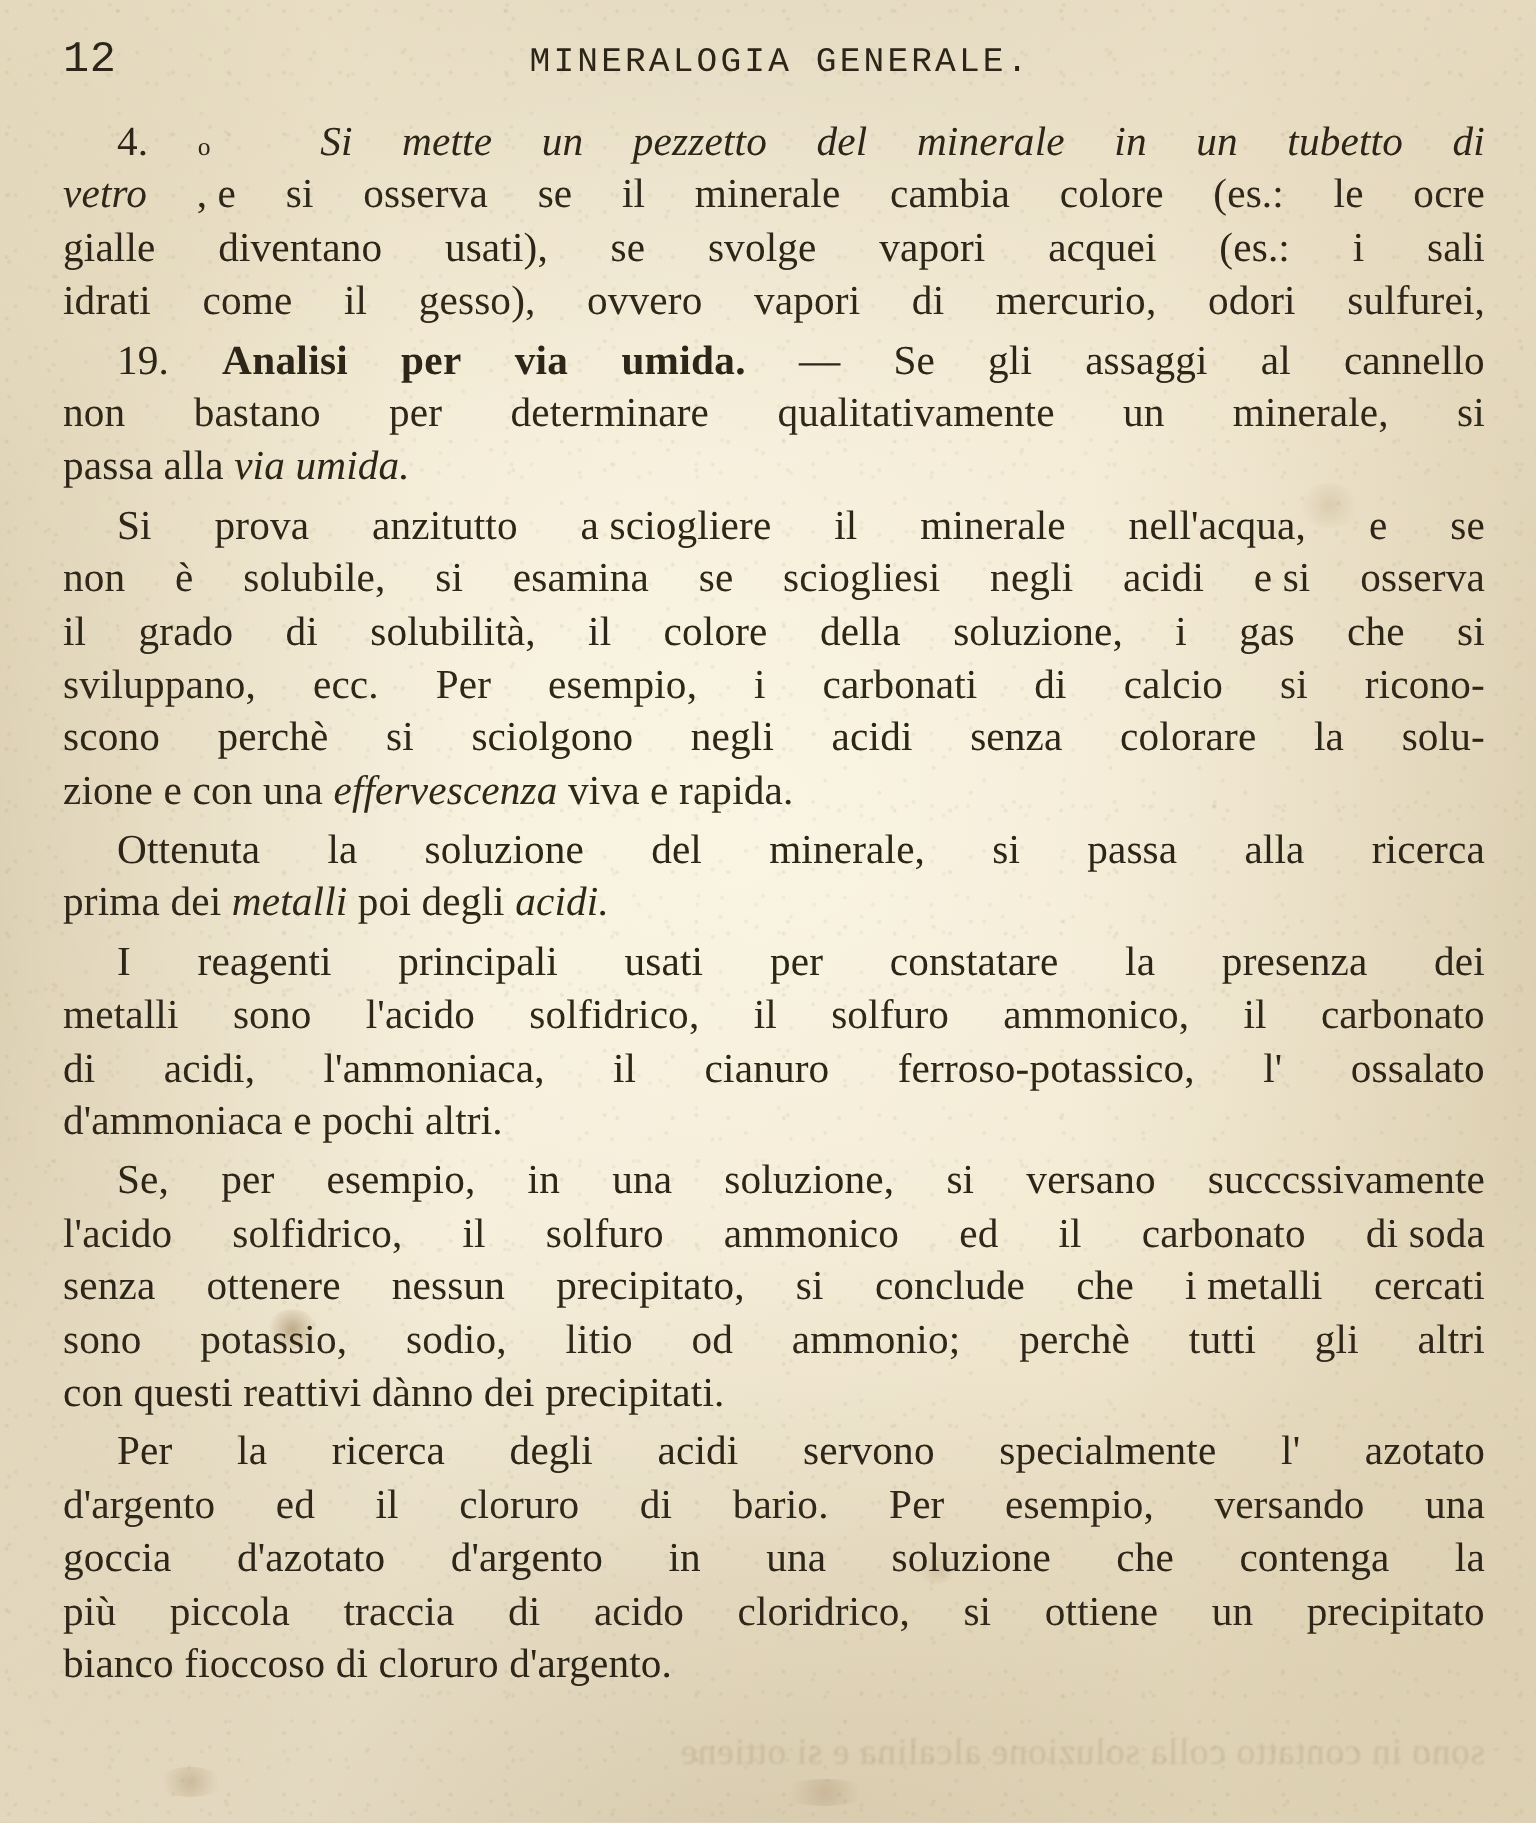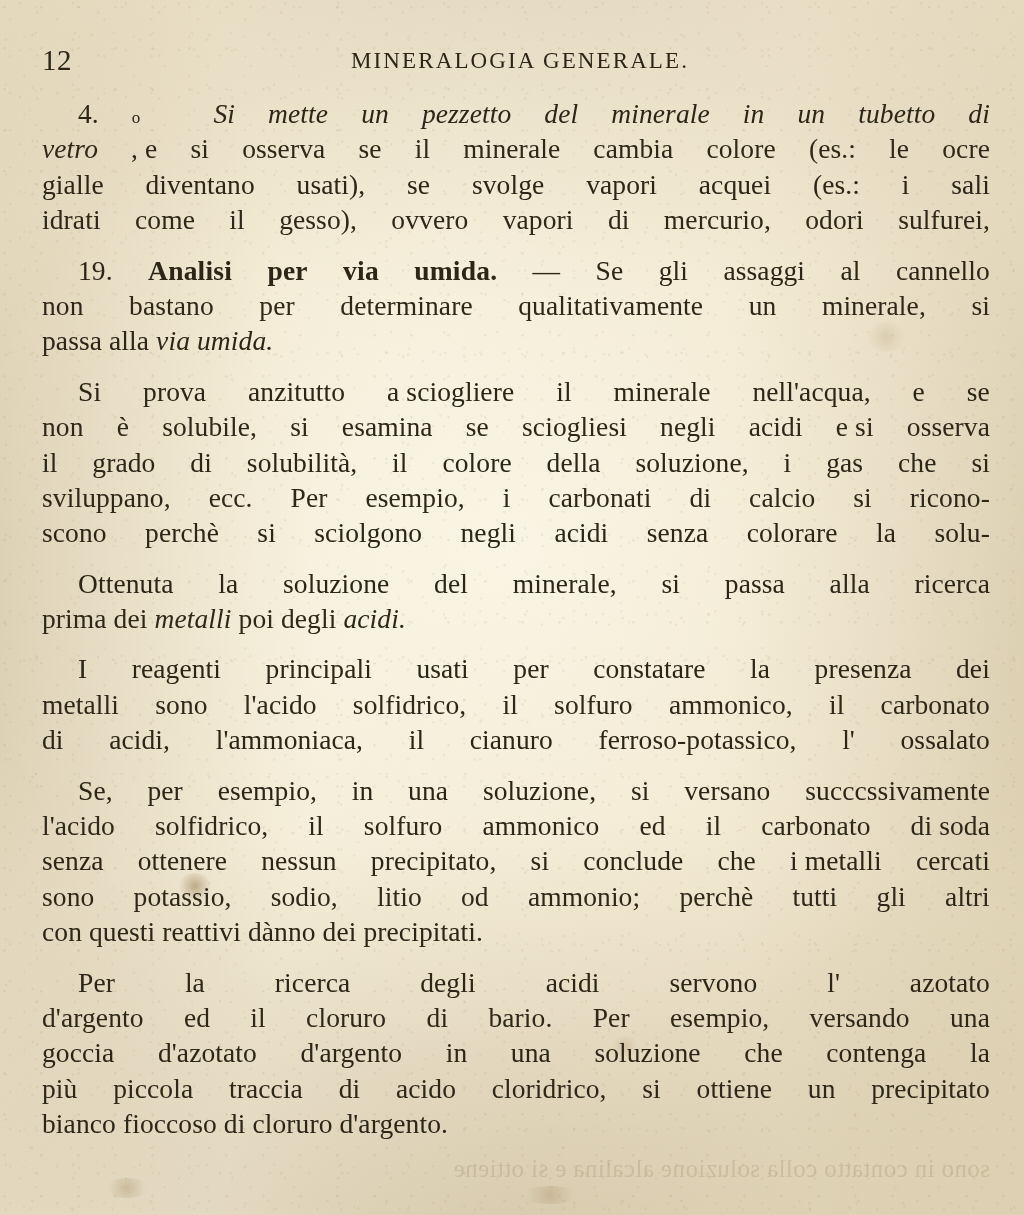--- a/index.html
+++ b/index.html
@@ -84,21 +84,22 @@
     left: 42px;
     top: 0;
     width: 948px;
     color: #2c2518;
   }
 
   
   .runhead {
     position: relative;
     height: 52px;
-    margin-top: 44px;
+    margin-top: 24px;
+    font-family: Liberation Mono, monospace;
   }
   .folio {
     position: absolute;
     left: 0;
     top: 0;
     font-size: 29px;
     line-height: 32px;
     letter-spacing: .5px;
   }
   .runtitle {
@@ -109,21 +110,21 @@
     text-align: center;
     font-size: 23px;
     line-height: 26px;
     letter-spacing: 2.1px;
     text-indent: 2.1px;
     padding-left: 18px;
   }
 
   
   .para { margin: 0; }
-  .para + .para { margin-top: 15px; }
+  .para + .para { margin-top: 4px; }
 
   .ln {
     display: flex;
     align-items: baseline;
     height: 35.4px;
     font-size: 27.5px;
     line-height: 35.4px;
     white-space: pre;
     letter-spacing: .1px;
   }
@@ -178,39 +179,41 @@
           <div class="ln just indent"><span class="w">19.</span><span class="w bd">Analisi</span><span class="w bd">per</span><span class="w bd">via</span><span class="w bd">umida.</span><span class="w">—</span><span class="w">Se</span><span class="w">gli</span><span class="w">assaggi</span><span class="w">al</span><span class="w">cannello</span></div>
           <div class="ln just"><span class="w">non</span><span class="w">bastano</span><span class="w">per</span><span class="w">determinare</span><span class="w">qualitativamente</span><span class="w">un</span><span class="w">minerale,</span><span class="w">si</span></div>
           <div class="ln last"><span class="w">passa alla </span><span class="w it">via umida.</span></div>
         </div>
         <div class="para">
           <div class="ln just indent"><span class="w">Si</span><span class="w">prova</span><span class="w">anzitutto</span><span class="w">a sciogliere</span><span class="w">il</span><span class="w">minerale</span><span class="w">nell'acqua,</span><span class="w">e</span><span class="w">se</span></div>
           <div class="ln just"><span class="w">non</span><span class="w">è</span><span class="w">solubile,</span><span class="w">si</span><span class="w">esamina</span><span class="w">se</span><span class="w">sciogliesi</span><span class="w">negli</span><span class="w">acidi</span><span class="w">e si</span><span class="w">osserva</span></div>
           <div class="ln just"><span class="w">il</span><span class="w">grado</span><span class="w">di</span><span class="w">solubilità,</span><span class="w">il</span><span class="w">colore</span><span class="w">della</span><span class="w">soluzione,</span><span class="w">i</span><span class="w">gas</span><span class="w">che</span><span class="w">si</span></div>
           <div class="ln just"><span class="w">sviluppano,</span><span class="w">ecc.</span><span class="w">Per</span><span class="w">esempio,</span><span class="w">i</span><span class="w">carbonati</span><span class="w">di</span><span class="w">calcio</span><span class="w">si</span><span class="w">ricono-</span></div>
           <div class="ln just"><span class="w">scono</span><span class="w">perchè</span><span class="w">si</span><span class="w">sciolgono</span><span class="w">negli</span><span class="w">acidi</span><span class="w">senza</span><span class="w">colorare</span><span class="w">la</span><span class="w">solu-</span></div>
+          <div class="ln last"><span class="w">zione e con una </span><span class="w it">effervescenza</span><span class="w"> viva e rapida.</span></div>
         </div>
         <div class="para">
           <div class="ln just indent"><span class="w">Ottenuta</span><span class="w">la</span><span class="w">soluzione</span><span class="w">del</span><span class="w">minerale,</span><span class="w">si</span><span class="w">passa</span><span class="w">alla</span><span class="w">ricerca</span></div>
           <div class="ln last"><span class="w">prima dei </span><span class="w it">metalli</span><span class="w"> poi degli </span><span class="w it">acidi.</span></div>
         </div>
         <div class="para">
           <div class="ln just indent"><span class="w">I</span><span class="w">reagenti</span><span class="w">principali</span><span class="w">usati</span><span class="w">per</span><span class="w">constatare</span><span class="w">la</span><span class="w">presenza</span><span class="w">dei</span></div>
           <div class="ln just"><span class="w">metalli</span><span class="w">sono</span><span class="w">l'acido</span><span class="w">solfidrico,</span><span class="w">il</span><span class="w">solfuro</span><span class="w">ammonico,</span><span class="w">il</span><span class="w">carbonato</span></div>
           <div class="ln just"><span class="w">di</span><span class="w">acidi,</span><span class="w">l'ammoniaca,</span><span class="w">il</span><span class="w">cianuro</span><span class="w">ferroso-potassico,</span><span class="w">l'</span><span class="w">ossalato</span></div>
+          <div class="ln last"><span class="w">d'ammoniaca e pochi altri.</span></div>
         </div>
         <div class="para">
           <div class="ln just indent"><span class="w">Se,</span><span class="w">per</span><span class="w">esempio,</span><span class="w">in</span><span class="w">una</span><span class="w">soluzione,</span><span class="w">si</span><span class="w">versano</span><span class="w">succcssivamente</span></div>
           <div class="ln just"><span class="w">l'acido</span><span class="w">solfidrico,</span><span class="w">il</span><span class="w">solfuro</span><span class="w">ammonico</span><span class="w">ed</span><span class="w">il</span><span class="w">carbonato</span><span class="w">di soda</span></div>
           <div class="ln just"><span class="w">senza</span><span class="w">ottenere</span><span class="w">nessun</span><span class="w">precipitato,</span><span class="w">si</span><span class="w">conclude</span><span class="w">che</span><span class="w">i metalli</span><span class="w">cercati</span></div>
           <div class="ln just"><span class="w">sono</span><span class="w">potassio,</span><span class="w">sodio,</span><span class="w">litio</span><span class="w">od</span><span class="w">ammonio;</span><span class="w">perchè</span><span class="w">tutti</span><span class="w">gli</span><span class="w">altri</span></div>
           <div class="ln last"><span class="w">con questi reattivi dànno dei precipitati.</span></div>
         </div>
         <div class="para">
-          <div class="ln just indent"><span class="w">Per</span><span class="w">la</span><span class="w">ricerca</span><span class="w">degli</span><span class="w">acidi</span><span class="w">servono</span><span class="w">l'</span><span class="w">azotato</span></div>
+          <div class="ln just indent"><span class="w">Per</span><span class="w">la</span><span class="w">ricerca</span><span class="w">degli</span><span class="w">acidi</span><span class="w">servono</span><span class="w">specialmente</span><span class="w">l'</span><span class="w">azotato</span></div>
           <div class="ln just"><span class="w">d'argento</span><span class="w">ed</span><span class="w">il</span><span class="w">cloruro</span><span class="w">di</span><span class="w">bario.</span><span class="w">Per</span><span class="w">esempio,</span><span class="w">versando</span><span class="w">una</span></div>
           <div class="ln just"><span class="w">goccia</span><span class="w">d'azotato</span><span class="w">d'argento</span><span class="w">in</span><span class="w">una</span><span class="w">soluzione</span><span class="w">che</span><span class="w">contenga</span><span class="w">la</span></div>
           <div class="ln just"><span class="w">più</span><span class="w">piccola</span><span class="w">traccia</span><span class="w">di</span><span class="w">acido</span><span class="w">cloridrico,</span><span class="w">si</span><span class="w">ottiene</span><span class="w">un</span><span class="w">precipitato</span></div>
           <div class="ln last"><span class="w">bianco fioccoso di cloruro d'argento.</span></div>
         </div>
       </div>
 
   </div>
 
   <div class="bleed">sono in contatto colla soluzione alcalina e si ottiene</div>

